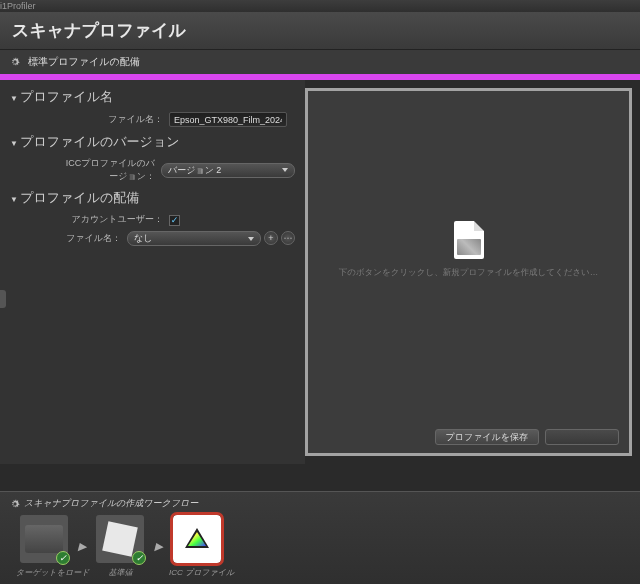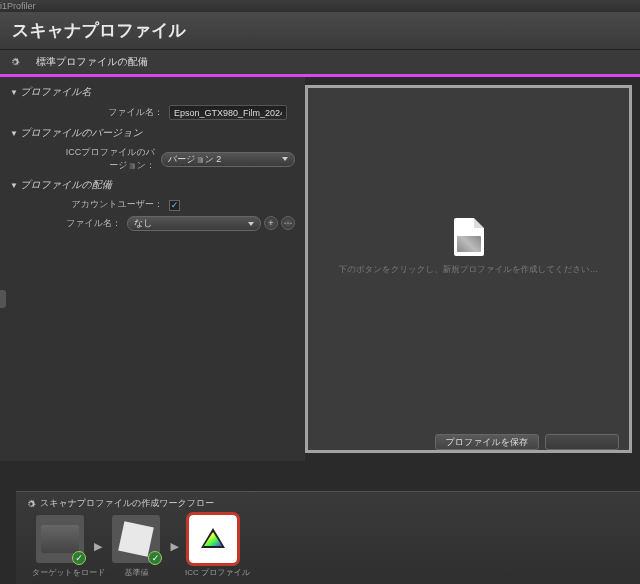--- a/index.html
+++ b/index.html
@@ -2,28 +2,28 @@
 <html><head>
 <meta charset="utf-8">
 <style>
 * { margin: 0; padding: 0; box-sizing: border-box; font-family: "Hiragino Kaku Gothic Pro", "Meiryo", sans-serif; }
 html, body { width: 640px; height: 584px; background: #2a2a2a; color: #ccc; font-size: 10px; overflow: hidden; }
 
 .titlebar { height: 12px; background: linear-gradient(#3d3d3d,#2f2f2f); color: #9a9a9a; font-size: 9px; line-height: 12px; }
 
 .header { background: linear-gradient(#4a4a4a,#3a3a3a); padding: 7px 12px; font-size: 17px; font-weight: bold; color: #e8e8e8; border-bottom: 1px solid #222; }
 
-.subheader { background: #3a3a3a; padding: 5px 10px; font-size: 10px; color: #ddd; display: flex; align-items: center; gap: 16px; border-bottom: 3px solid #d946ef; }
+.subheader { background: #3a3a3a; padding: 5px 10px; font-size: 10px; color: #ddd; display: flex; align-items: center; gap: 8px; border-bottom: 6px solid #d946ef; }
 .subheader .gear { width: 10px; height: 10px; display: inline-flex; }
 
 .content { display: flex; height: 384px; }
 .left { width: 305px; padding: 8px 10px; background: #333; }
 .right { flex: 1; background: #3c3c3c; border: 3px solid #a3a3a3; margin: 8px 8px 8px 0; position: relative; }
 
-.section-head { font-size: 10px; color: #ccc; margin-bottom: 6px; margin-top: 6px; font-style: italic; }
+.section-head { font-size: 13px; color: #ccc; margin-bottom: 6px; margin-top: 6px; }
 .section-head::before { content: "▼ "; font-size: 8px; }
 .section-head:first-child { margin-top: 0; }
 
 .row { display: flex; align-items: center; margin-bottom: 5px; margin-left: 47px; }
 .row .label { width: 112px; text-align: right; font-size: 9px; color: #bbb; padding-right: 6px; }
 .row .field { flex: 1; }
 
 input.text { width: 118px; background: linear-gradient(#1f1f1f,#2a2a2a); border: 1px solid #555; color: #ddd; font-size: 9px; padding: 1px 4px; height: 15px; border-radius: 2px; }
 
 .dropdown { width: 134px; height: 15px; background: linear-gradient(#555,#3a3a3a); border: 1px solid #666; border-radius: 7px; color: #ddd; font-size: 9px; padding: 0 6px; display: flex; align-items: center; justify-content: space-between; }
@@ -32,25 +32,25 @@
 .checkbox { width: 11px; height: 11px; background: #222; border: 1px solid #666; display: inline-flex; align-items: center; justify-content: center; color: #6cf; font-size: 9px; line-height: 1; }
 
 .round-btn { width: 14px; height: 14px; border-radius: 50%; background: radial-gradient(#555,#333); border: 1px solid #666; display: inline-flex; align-items: center; justify-content: center; color: #ccc; font-size: 9px; margin-left: 3px; }
 
 .doc-icon { width: 30px; height: 38px; background: #fff; position: absolute; top: 130px; left: 50%; transform: translateX(-50%); border-radius: 2px; }
 .doc-icon::before { content: ""; position: absolute; top: 0; right: 0; border-top: 10px solid #3c3c3c; border-left: 10px solid #ddd; }
 .doc-icon::after { content: ""; position: absolute; bottom: 4px; left: 3px; right: 3px; height: 16px; background: linear-gradient(45deg,#888,#bbb,#888); border-radius: 1px; }
 
 .hint { position: absolute; top: 176px; left: 0; right: 0; text-align: center; color: #7a7a7a; font-size: 8.5px; }
 
-.btn-bar { position: absolute; bottom: 0; right: 10px; display: flex; gap: 6px; }
+.btn-bar { position: absolute; bottom: 8px; right: 10px; display: flex; gap: 6px; }
 .btn { height: 16px; padding: 0 10px; background: linear-gradient(#5a5a5a,#444); border: 1px solid #666; border-radius: 3px; color: #ddd; font-size: 9px; display: flex; align-items: center; min-width: 60px; justify-content: center; }
 .btn.disabled { background: linear-gradient(#4a4a4a,#3a3a3a); color: #777; min-width: 74px; }
 
-.wf-strip { position: absolute; left: 16px; right: 0; bottom: 0; background: linear-gradient(#3a3a3a,#2f2f2f); border-top: 1px solid #555; }
+.wf-strip { position: absolute; left: 0; right: 0; bottom: 0; background: linear-gradient(#3a3a3a,#2f2f2f); border-top: 1px solid #555; font-style: italic; }
 .wf-head { padding: 5px 10px; font-size: 9px; color: #ccc; display: flex; align-items: center; gap: 4px; }
 .wf-head .gear { width: 10px; height: 10px; }
 .wf-steps { display: flex; align-items: center; padding: 0 16px 6px; gap: 6px; }
 .step { width: 56px; text-align: center; position: relative; }
 .step .thumb { width: 48px; height: 48px; margin: 0 auto; background: #555; border-radius: 3px; display: flex; align-items: center; justify-content: center; position: relative; }
 .step.active .thumb { background: #fff; outline: 3px solid #c0392b; border-radius: 4px; }
 .step .cap { font-size: 8px; color: #9a9a9a; margin-top: 4px; white-space: nowrap; }
 .step .ok { position: absolute; right: -2px; bottom: -2px; width: 14px; height: 14px; border-radius: 50%; background: #2e7d32; border: 1px solid #9ccc65; color: #fff; font-size: 9px; line-height: 12px; text-align: center; }
 .arrow { color: #aaa; font-size: 11px; }
 

